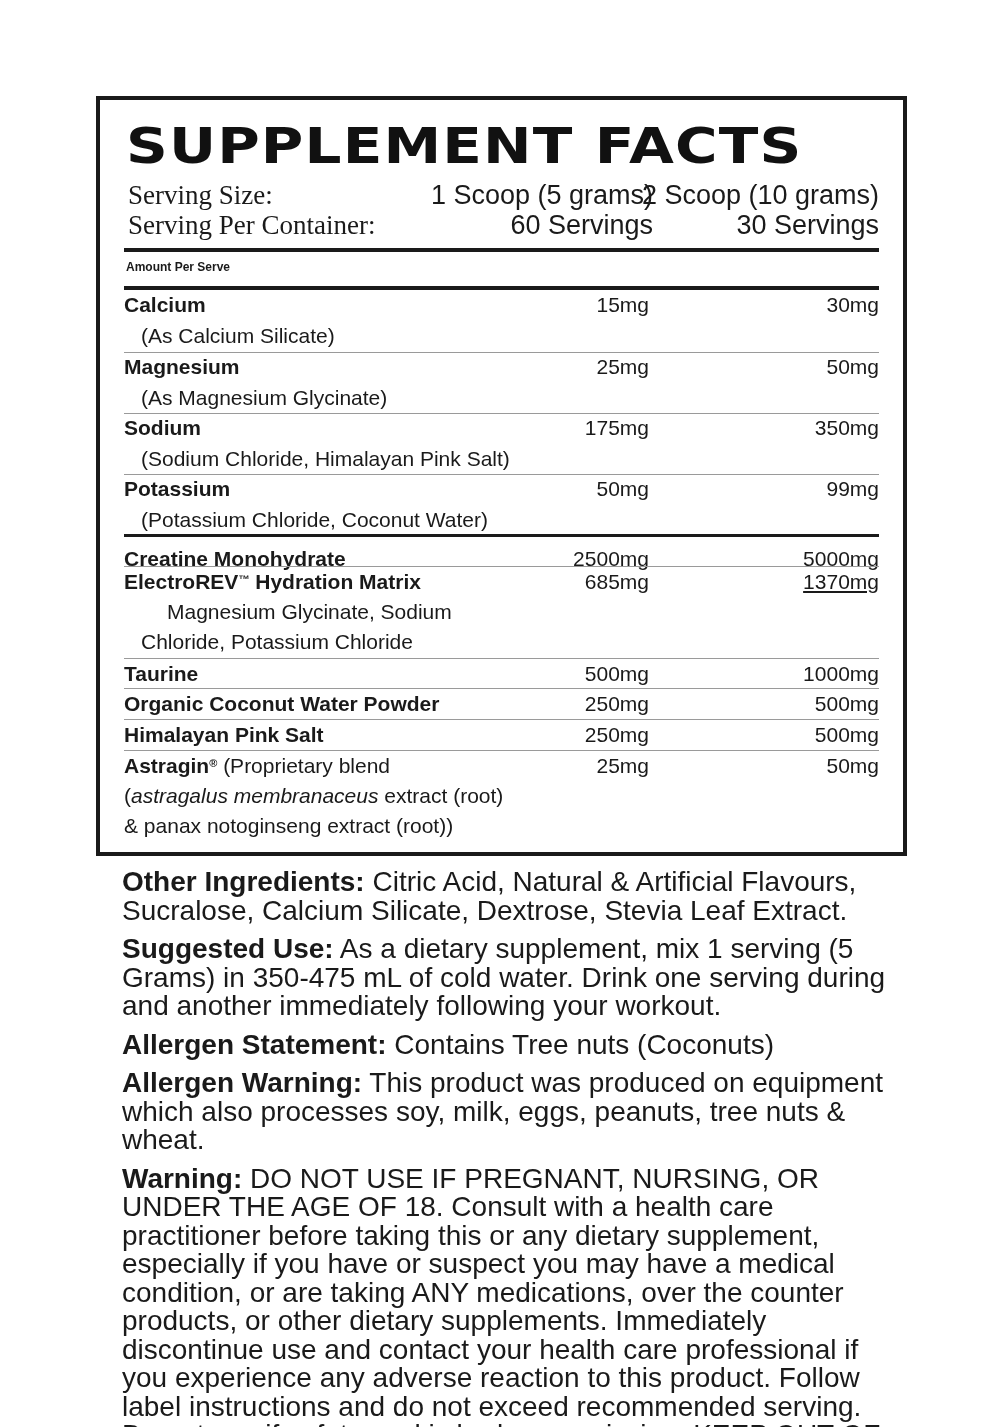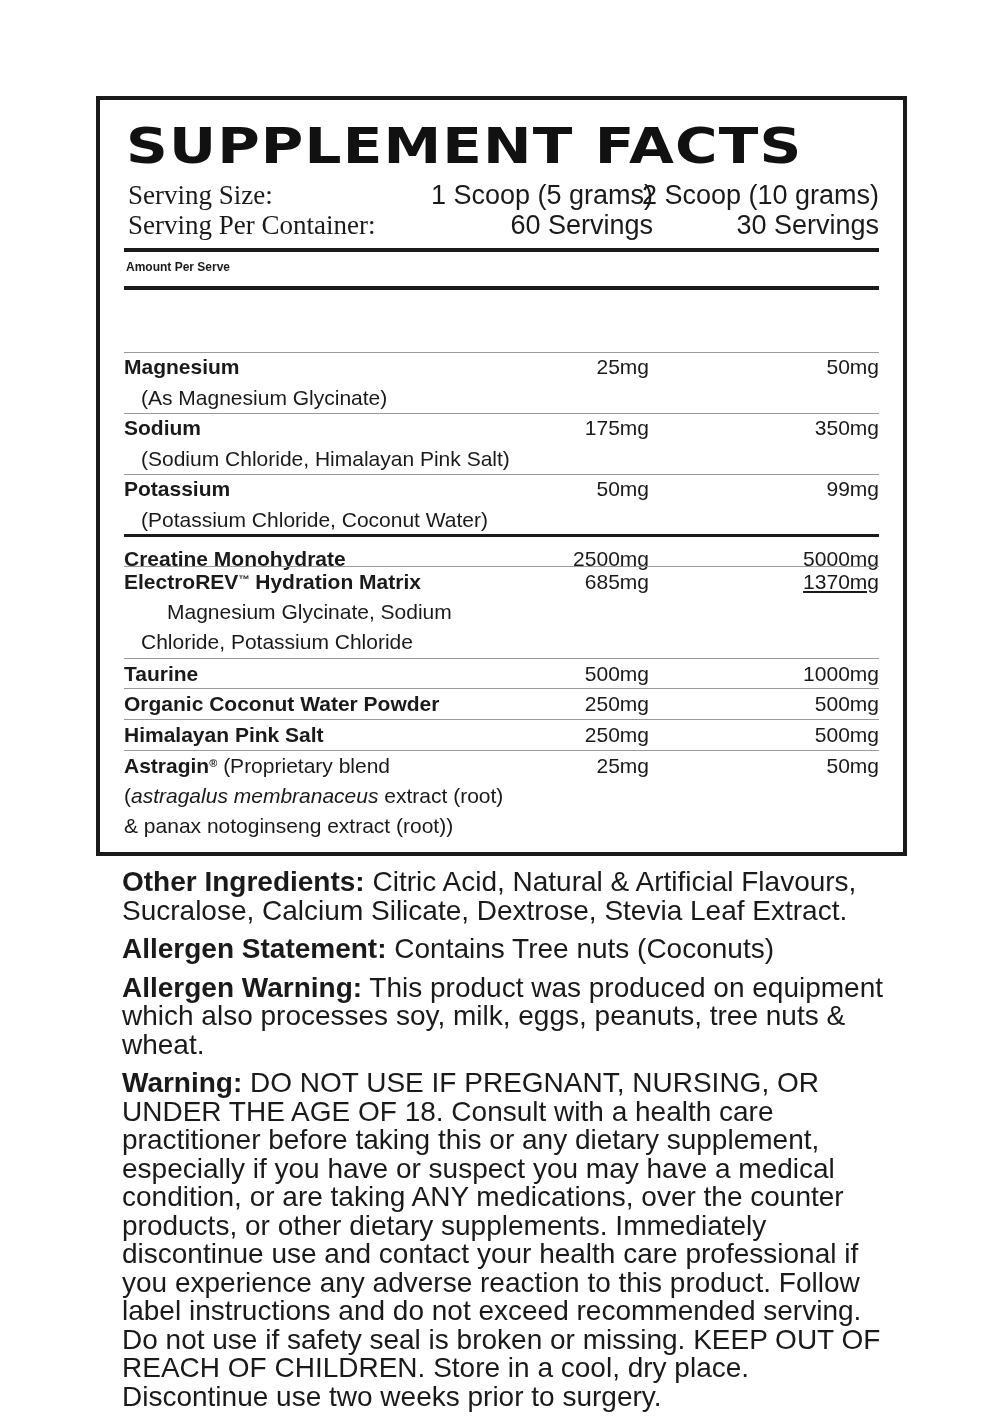--- a/index.html
+++ b/index.html
@@ -44,20 +44,26 @@
   <div class="serv" style="top:110px;">
     <span class="lbl">Serving Per Container:</span>
     <span class="c1">60 Servings</span>
     <span class="c2">30 Servings</span>
   </div>
 
   <div class="rule-thick" style="top:148px;"></div>
   <div class="hdr" style="top:152px;">Amount Per Serve</div>
   <div class="rule-thick" style="top:186px;"></div>
 
+  <div class="row" style="top:190px;height:60px;">
+    <span class="name" style="top:0;">Calcium</span>
+    <span class="sub" style="top:31px;">(As Calcium Silicate)</span>
+    <span class="v1" style="top:0;">15mg</span>
+    <span class="v2" style="top:0;">30mg</span>
+  </div>
   <div class="rule-thin" style="top:252px;"></div>
 
   <div class="row" style="top:252px;height:60px;">
     <span class="name" style="top:0;">Magnesium</span>
     <span class="sub" style="top:31px;">(As Magnesium Glycinate)</span>
     <span class="v1" style="top:0;">25mg</span>
     <span class="v2" style="top:0;">50mg</span>
   </div>
   <div class="rule-thin" style="top:313px;"></div>
 
@@ -118,16 +124,17 @@
     <span class="name" style="top:0;"><span>Astragin</span><sup class="tm">®</sup><span style="font-weight:normal;"> (Proprietary blend</span></span>
     <span class="sub" style="top:30px;left:0;"><span>(</span><i>astragalus membranaceus</i><span> extract (root)</span></span>
     <span class="sub" style="top:60px;left:0;">&amp; panax notoginseng extract (root))</span>
     <span class="v1" style="top:0;">25mg</span>
     <span class="v2" style="top:0;">50mg</span>
   </div>
 </div>
 
 <div class="notes" style="top:868px;">
   <p><b>Other Ingredients:</b><span> Citric Acid, Natural &amp; Artificial Flavours, Sucralose, Calcium Silicate, Dextrose, Stevia Leaf Extract.</span></p>
+  <p><b>Suggested Use:</b><span> As a dietary supplement, mix 1 serving (5 Grams) in 350-475 mL of cold water. Drink one serving during and another immediately following your workout.</span></p>
   <p><b>Allergen Statement:</b><span> Contains Tree nuts (Coconuts)</span></p>
   <p><b>Allergen Warning:</b><span> This product was produced on equipment which also processes soy, milk, eggs, peanuts, tree nuts &amp; wheat.</span></p>
   <p><b>Warning:</b><span> DO NOT USE IF PREGNANT, NURSING, OR UNDER THE AGE OF 18. Consult with a health care practitioner before taking this or any dietary supplement, especially if you have or suspect you may have a medical condition, or are taking ANY medications, over the counter products, or other dietary supplements. Immediately discontinue use and contact your health care professional if you experience any adverse reaction to this product. Follow label instructions and do not exceed recommended serving. Do not use if safety seal is broken or missing. KEEP OUT OF REACH OF CHILDREN. Store in a cool, dry place. Discontinue use two weeks prior to surgery.</span></p>
 </div>
 
 </body></html>

